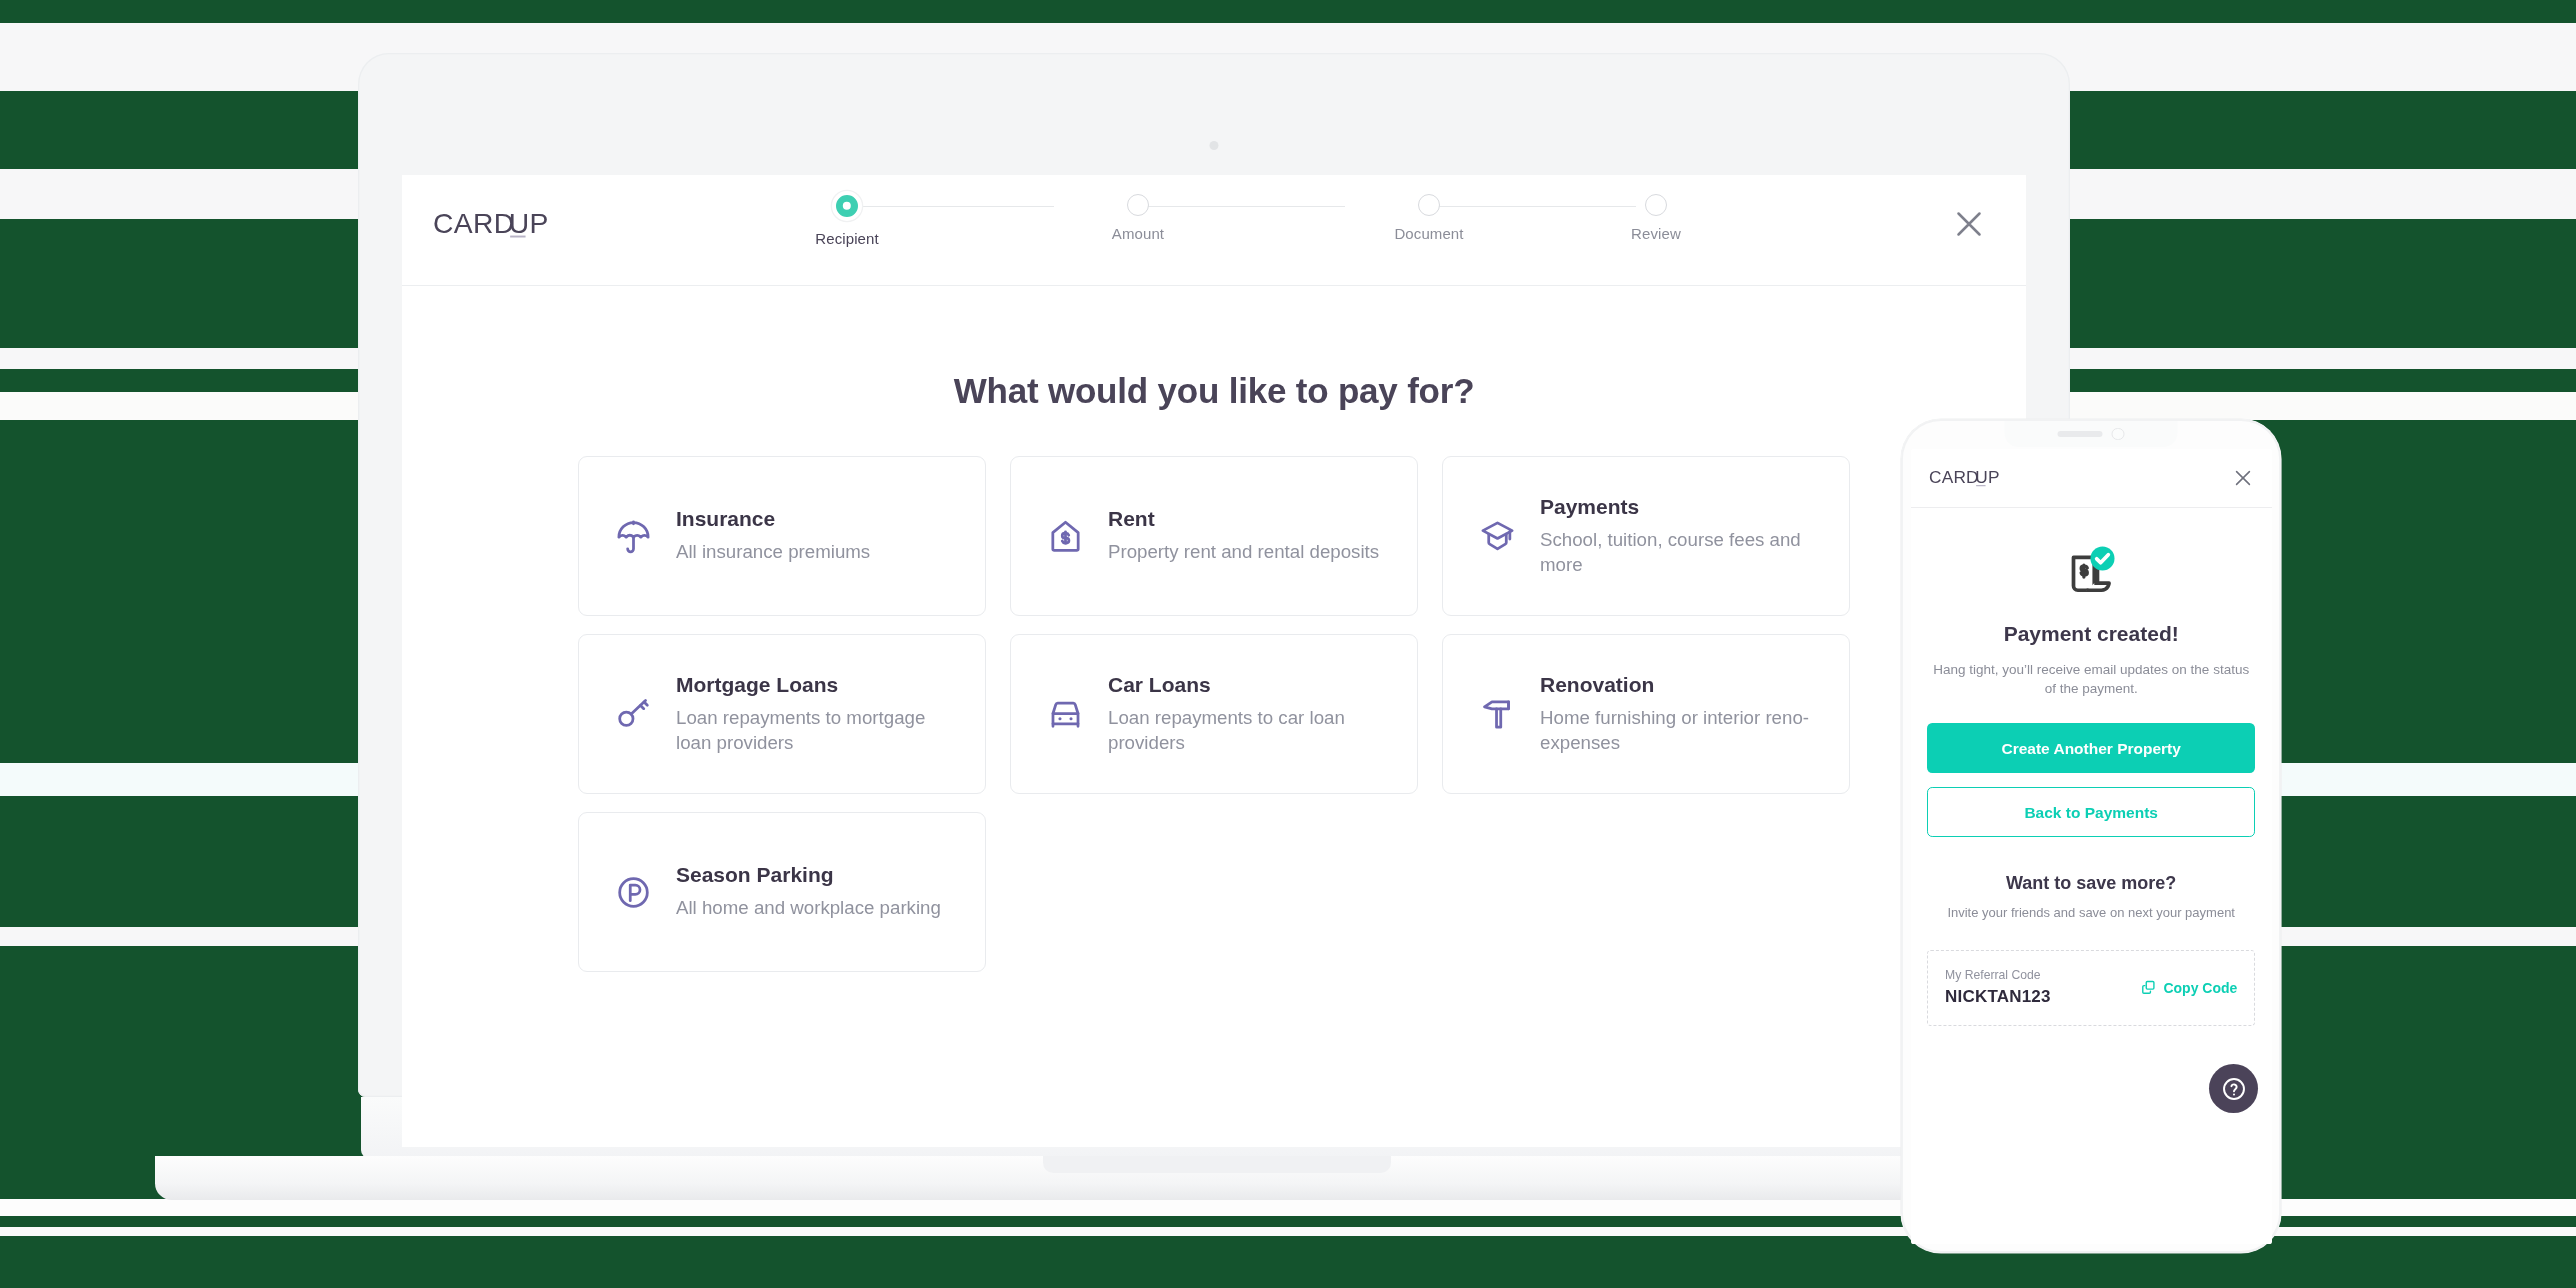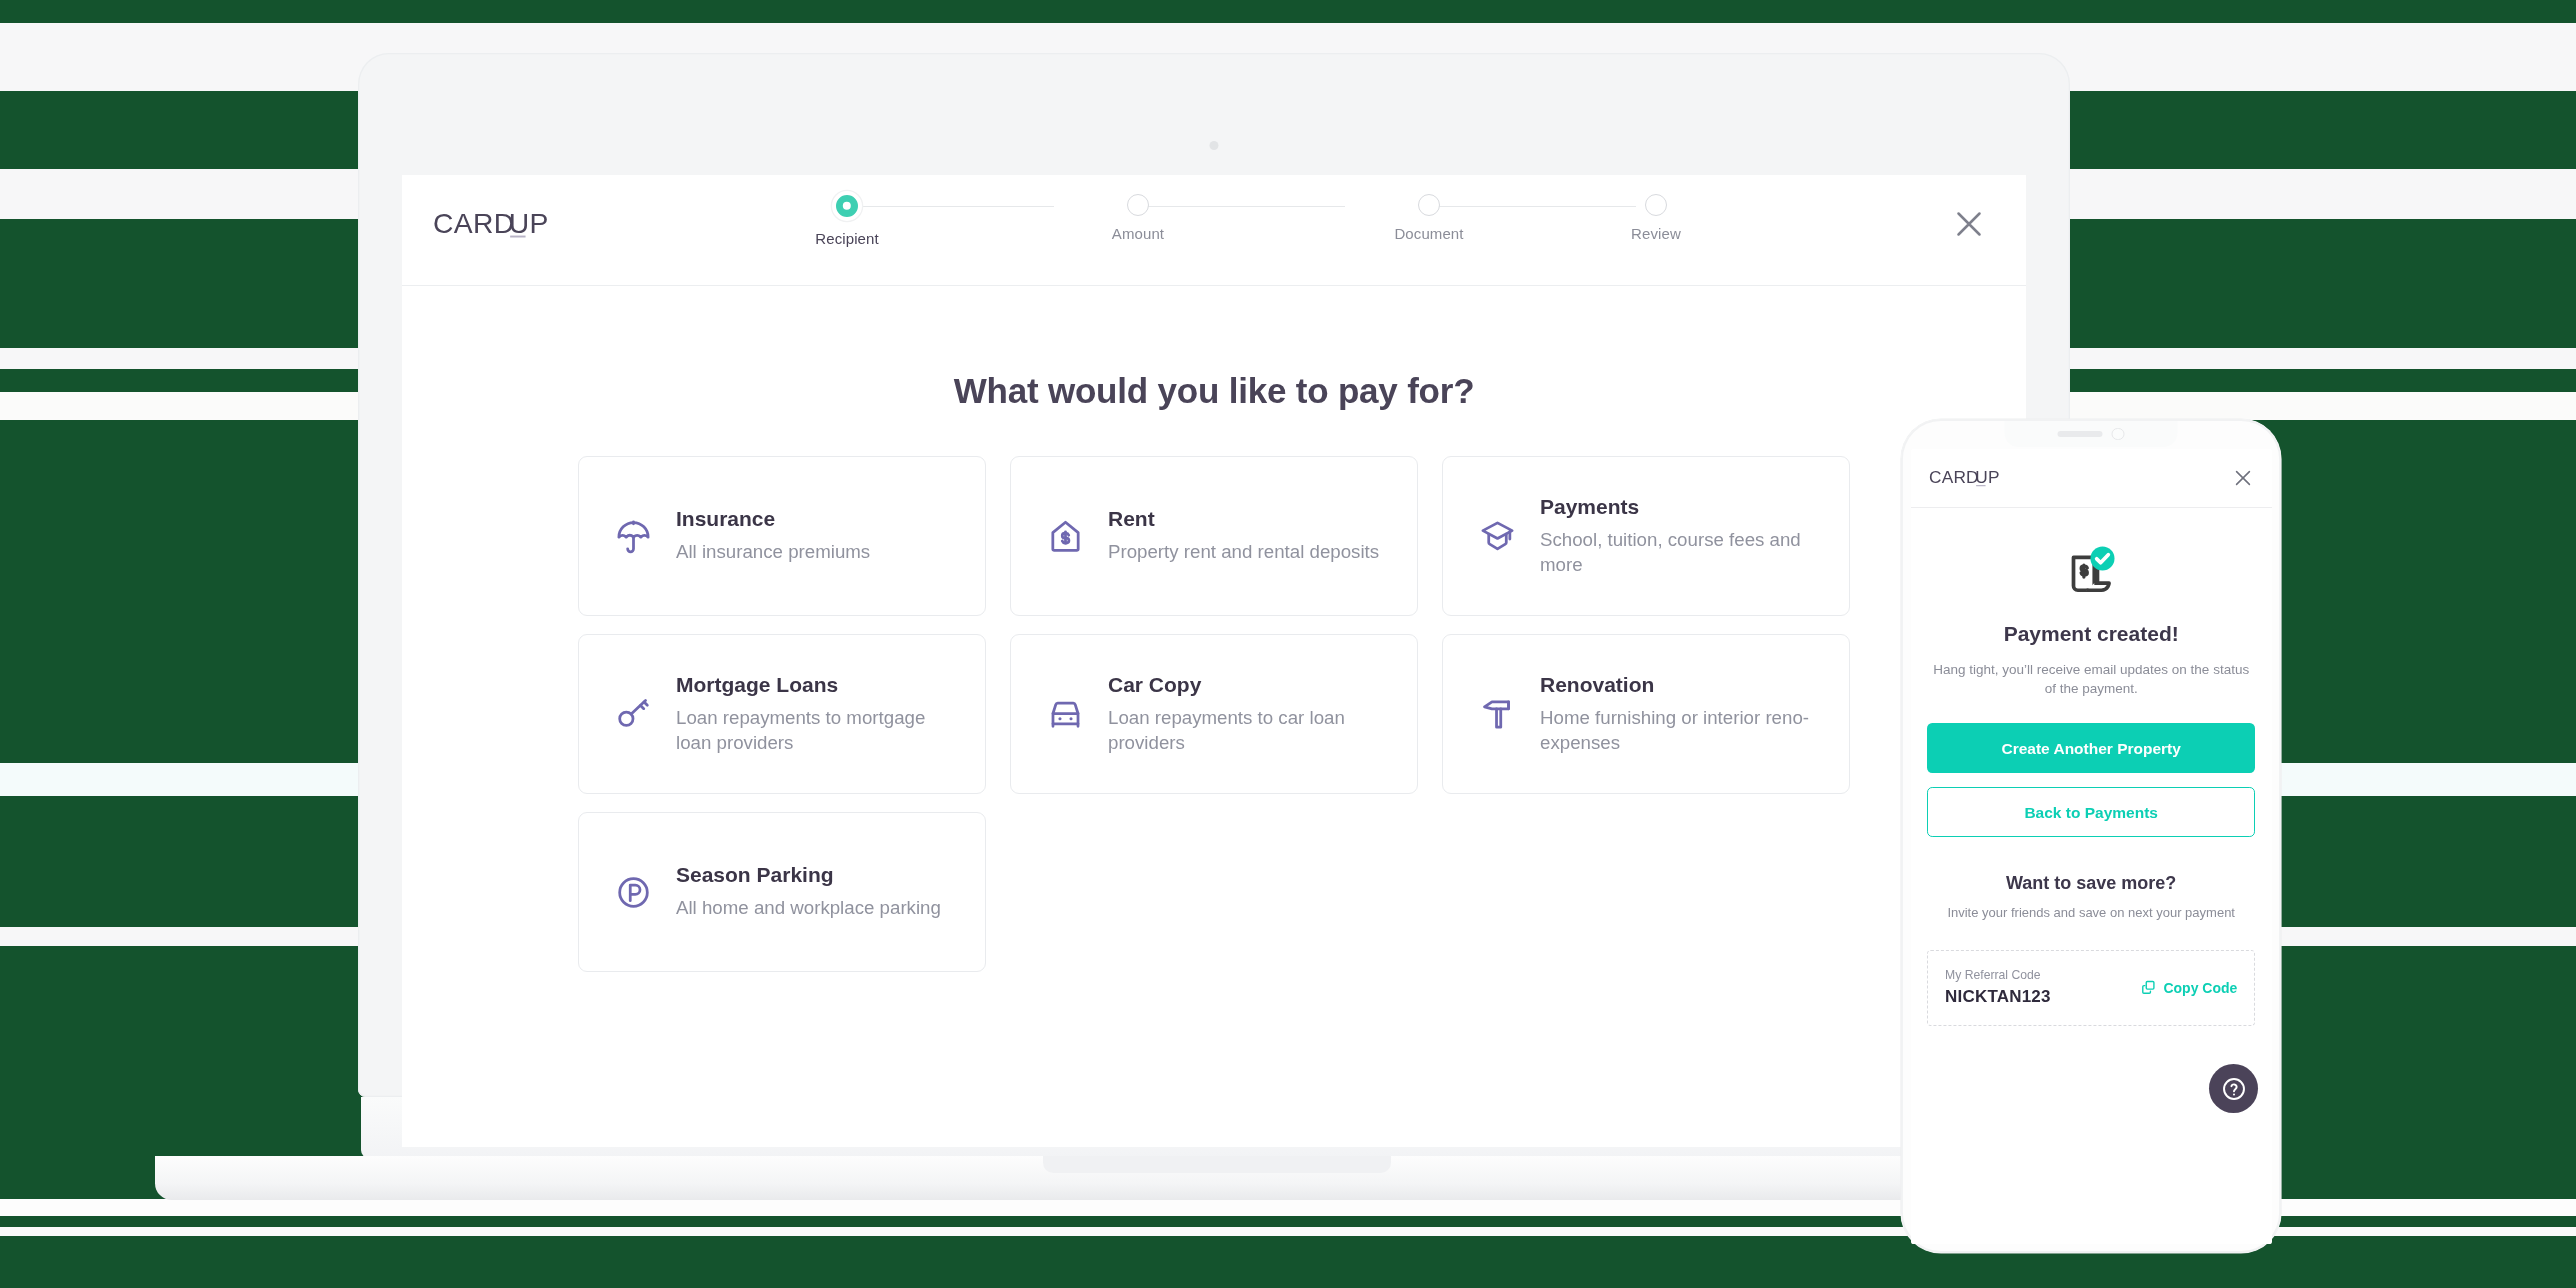--- a/index.html
+++ b/index.html
@@ -294,21 +294,21 @@
             <div class="pc-icon">
               <svg viewBox="0 0 24 24" fill="none" stroke="#6f68b0" stroke-width="1.7" stroke-linecap="round" stroke-linejoin="round" aria-hidden="true">
                 <path d="M4.3 11.4 6 5.9a1.3 1.3 0 0 1 1.2-.9h9.6a1.3 1.3 0 0 1 1.2.9l1.7 5.5"></path>
                 <path d="M4.3 11.4h15.4v6.3H4.3Z"></path>
                 <path d="M4.3 17.7v1.6M19.7 17.7v1.6"></path>
                 <circle cx="8.6" cy="14.6" r=".95" fill="#6f68b0" stroke="none"></circle>
                 <circle cx="15.4" cy="14.6" r=".95" fill="#6f68b0" stroke="none"></circle>
               </svg>
             </div>
             <div class="pc-text">
-              <div class="pc-title">Car Copy</div>
+              <div class="pc-title">Car Loans</div>
               <div class="pc-desc">Loan repayments to car loan providers</div>
             </div>
           </div>
 
           <div class="pay-card">
             <div class="pc-icon">
               <svg viewBox="0 0 24 24" fill="none" stroke="#6f68b0" stroke-width="1.7" stroke-linecap="round" stroke-linejoin="round" aria-hidden="true">
                 <path d="M4 7.3 8.6 4.2h10.2v4.3H8.6Z"></path>
                 <path d="M11.4 8.5v11.3h2.6V8.5"></path>
                 <path d="M18.8 4.2v4.3"></path>

